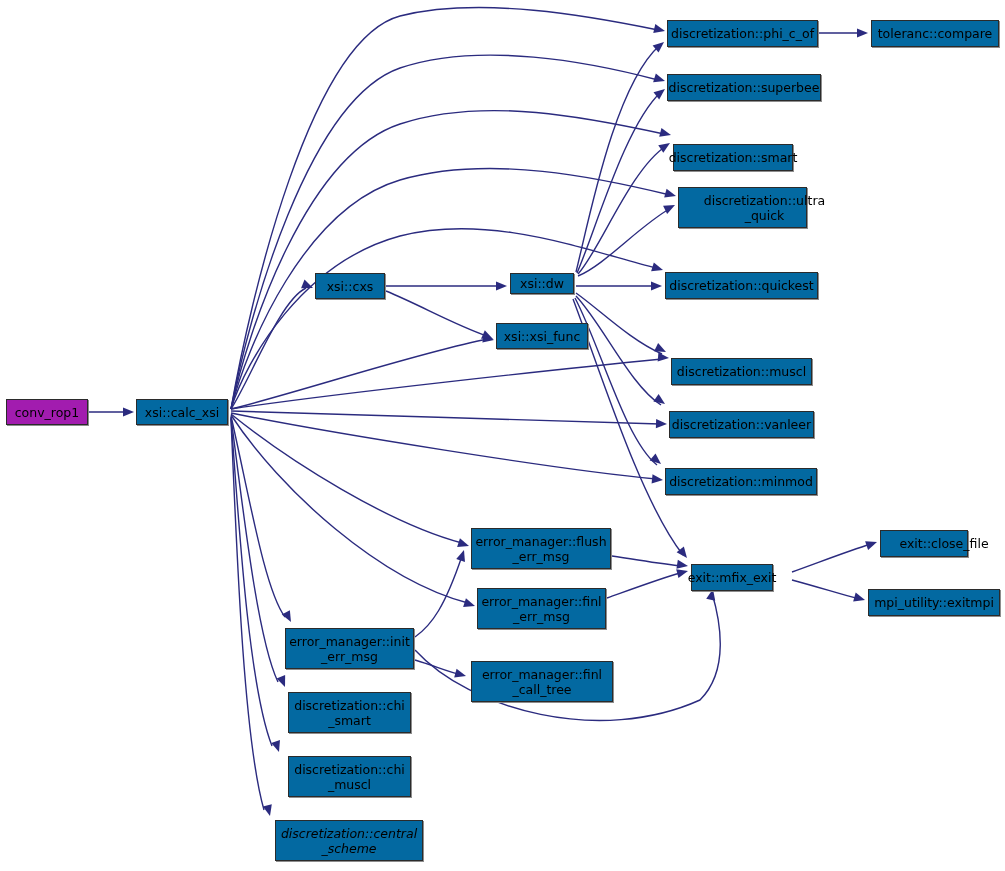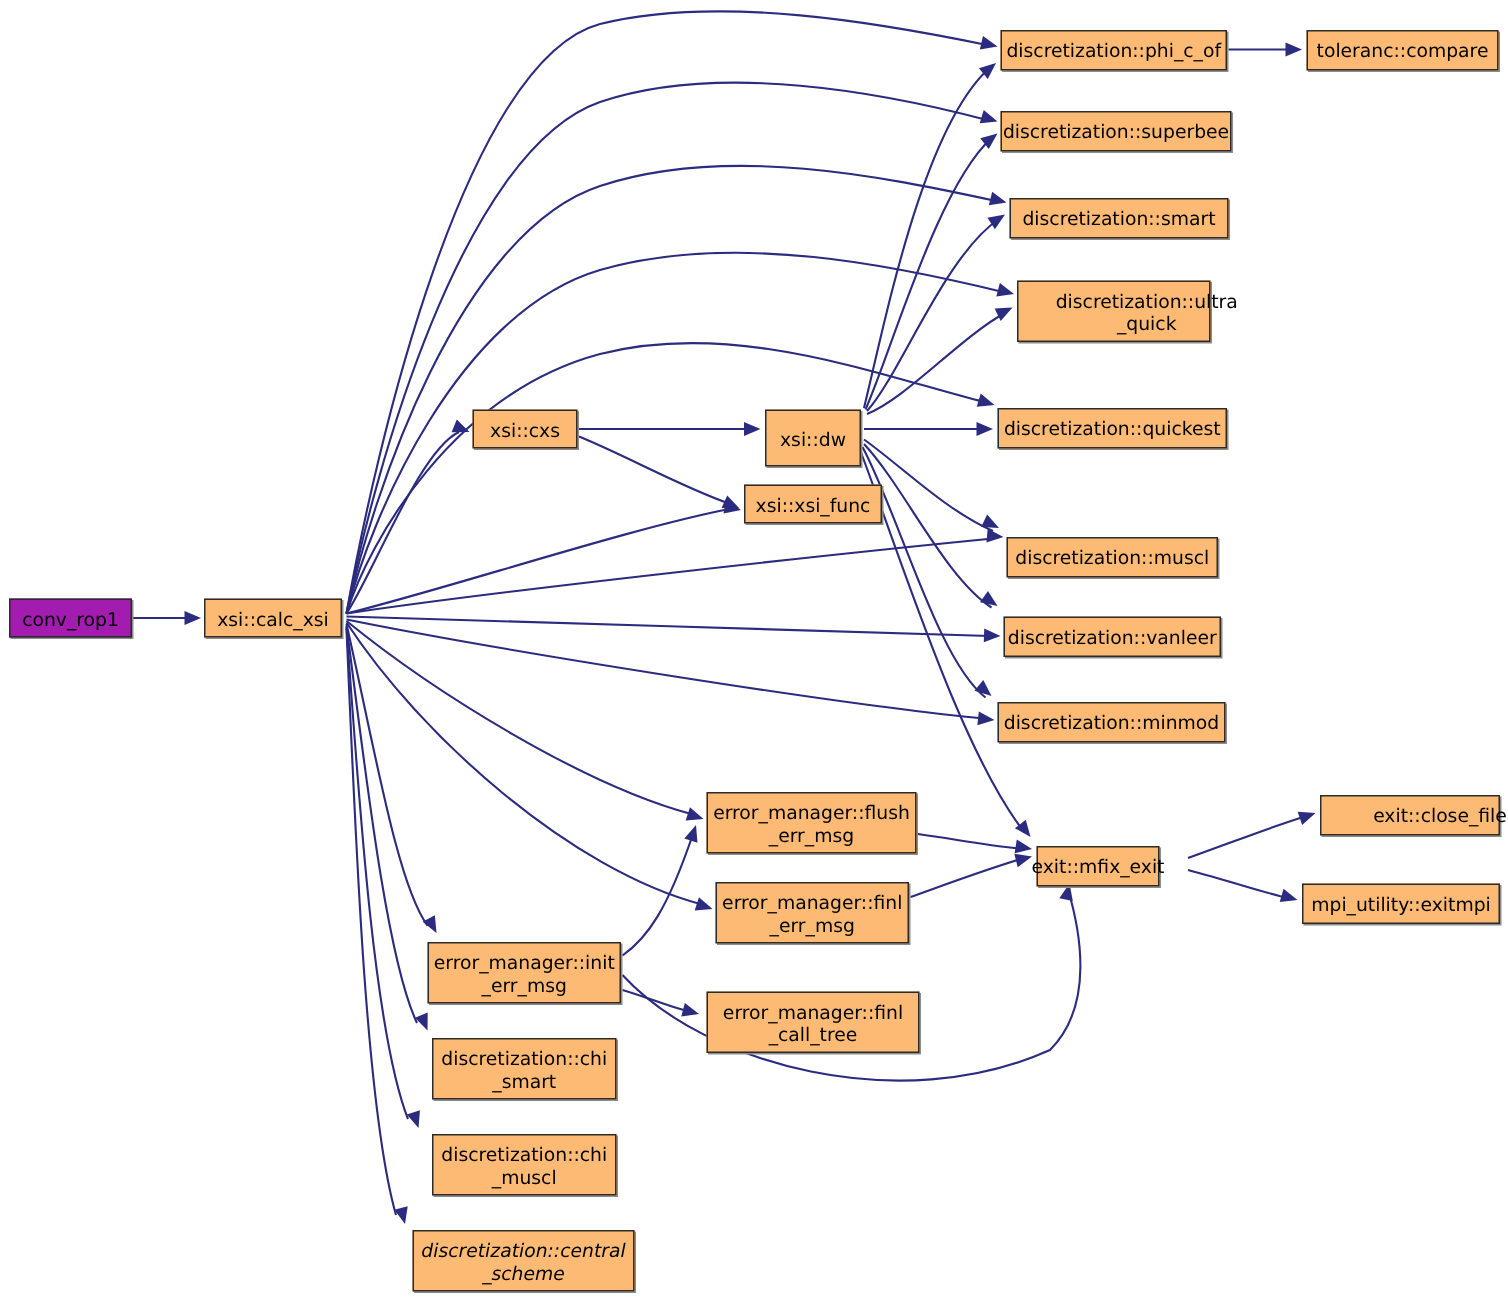--- a/index.html
+++ b/index.html
@@ -1,20 +1,20 @@
 <!DOCTYPE html>
 <html><head>
 <meta charset="utf-8">
 <style>
   html,body{margin:0;padding:0;background:#ffffff;}
   body{width:1005px;height:871px;font-family:"DejaVu Sans",sans-serif;overflow:hidden;}
   #graph{position:relative;width:1005px;height:871px;background:#ffffff;}
   svg{position:absolute;left:0;top:0;width:1005px;height:871px;}
   .nodebox{position:absolute;box-sizing:border-box;border:1px solid #2b2b2b;
-           background:#fdba74;box-shadow:1px 1px 0 0 #8d8d8d;
+           background:#0369a1;box-shadow:1px 1px 0 0 #8d8d8d;
            display:flex;align-items:center;justify-content:center;text-align:center;
            font-family:"DejaVu Sans",sans-serif;font-size:12.5px;color:#000000;
            line-height:15px;letter-spacing:0px;}
   .nodebox.highlight{background:#a21caf;}
   .nodebox span{display:block;white-space:pre-line;padding:0 3px;}
   .edge{fill:none;stroke:#2b2b7f;stroke-width:1.4;}
   .arrowfill{fill:#2b2b7f;stroke:none;}
 </style>
 </head>
 <body>
@@ -97,36 +97,36 @@
   <div id="nodes-layer">
       <div class="nodebox highlight" style="left: 6px; top: 399px; width: 82px; height: 26px;">
         <span>conv_rop1</span>
       </div>
       <div class="nodebox" style="left: 136px; top: 399px; width: 92px; height: 26px;">
         <span>xsi::calc_xsi</span>
       </div>
       <div class="nodebox" style="left: 315px; top: 273px; width: 70px; height: 26px;">
         <span>xsi::cxs</span>
       </div>
-      <div class="nodebox" style="left: 510px; top: 273px; width: 64px; height: 38px;">
+      <div class="nodebox" style="left: 510px; top: 273px; width: 64px; height: 21px;">
         <span>xsi::dw</span>
       </div>
       <div class="nodebox" style="left: 496px; top: 323px; width: 92px; height: 26px;">
         <span>xsi::xsi_func</span>
       </div>
       <div class="nodebox" style="left: 667px; top: 20px; width: 151px; height: 27px;">
         <span>discretization::phi_c_of</span>
       </div>
       <div class="nodebox" style="left: 871px; top: 20px; width: 128px; height: 27px;">
         <span>toleranc::compare</span>
       </div>
       <div class="nodebox" style="left: 667px; top: 74px; width: 154px; height: 27px;">
         <span>discretization::superbee</span>
       </div>
-      <div class="nodebox" style="left: 673px; top: 132px; width: 146px; height: 27px;">
+      <div class="nodebox" style="left: 673px; top: 144px; width: 120px; height: 27px;">
         <span>discretization::smart</span>
       </div>
       <div class="nodebox" style="left: 678px; top: 187px; width: 129px; height: 41px; padding-left: 44px;">
         <span>discretization::ultra
 _quick</span>
       </div>
       <div class="nodebox" style="left: 665px; top: 272px; width: 153px; height: 27px;">
         <span>discretization::quickest</span>
       </div>
       <div class="nodebox" style="left: 671px; top: 358px; width: 141px; height: 27px;">
@@ -162,20 +162,20 @@
         <span>discretization::chi
 _muscl</span>
       </div>
       <div class="nodebox" style="left: 275px; top: 820px; width: 148px; height: 41px; font-style: italic;">
         <span>discretization::central
 _scheme</span>
       </div>
       <div class="nodebox" style="left: 691px; top: 564px; width: 82px; height: 27px;">
         <span>exit::mfix_exit</span>
       </div>
-      <div class="nodebox" style="left: 880px; top: 530px; width: 120px; height: 27px; padding-left: 40px;">
+      <div class="nodebox" style="left: 880px; top: 530px; width: 88px; height: 27px; padding-left: 40px;">
         <span>exit::close_file</span>
       </div>
       <div class="nodebox" style="left: 868px; top: 589px; width: 132px; height: 27px;">
         <span>mpi_utility::exitmpi</span>
       </div>
     </div>
 </div>
 
 </body></html>

